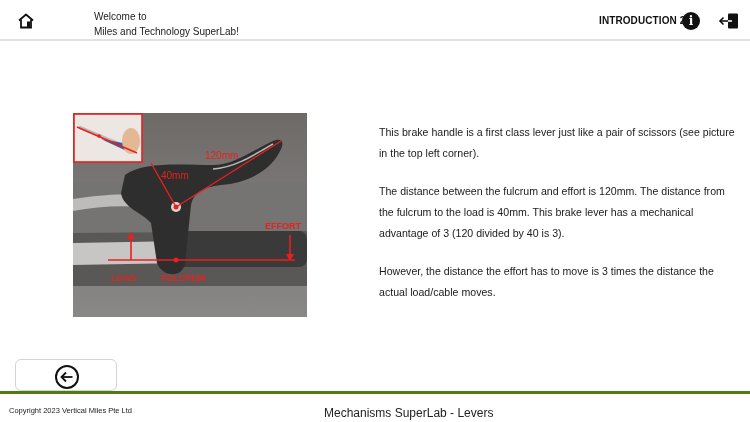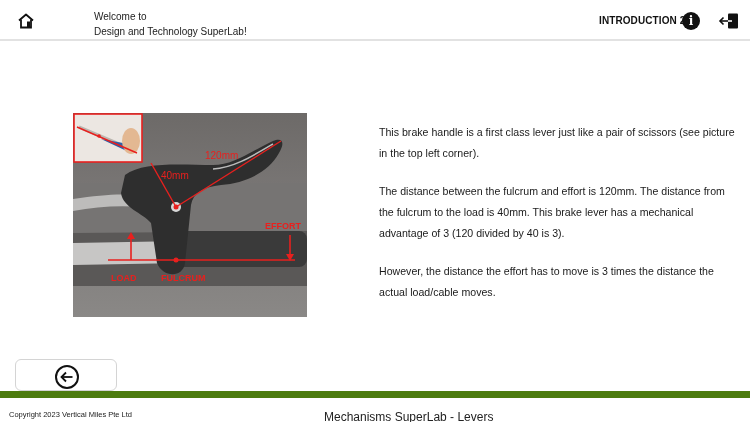--- a/index.html
+++ b/index.html
@@ -33,39 +33,39 @@
     .body-text p { margin: 0 0 17px 0; }
 
     .back-btn {
       position: absolute; left: 15px; top: 359px; width: 102px; height: 32px;
       border: 1px solid #d4d4d4; border-radius: 6px; box-sizing: border-box; background: #fff; cursor: pointer;
     }
     .back-btn svg { position: absolute; left: 38px; top: 4px; }
 
     .footer {
       position: absolute; left: 0; top: 391px; width: 750px; height: 31px;
-      border-top: 7px solid #4d7c0f; box-sizing: border-box;
+      border-top: 3px solid #4d7c0f; box-sizing: border-box;
     }
     .copyright { position: absolute; left: 9px; top: 12px; font-size: 7.5px; color: #222; }
     .footer-title { position: absolute; left: 324px; top: 12px; font-size: 12px; color: #222; }
   </style>
 </head>
 <body>
 
 <div class="header">
   <div class="home-btn">
     <svg width="18" height="18" viewBox="0 0 18 18">
       <path d="M2 8.5 L9 2.5 L16 8.5" fill="none" stroke="#111" stroke-width="1.8" stroke-linejoin="round"></path>
       <path d="M4 7.5 V15.5 H14 V7.5" fill="none" stroke="#111" stroke-width="1.8"></path>
       <rect x="10" y="9.5" width="3" height="6" fill="#111"></rect>
     </svg>
   </div>
   <div class="welcome">
     <div>Welcome to</div>
-    <div>Design and Technology SuperLab!</div>
+    <div>Miles and Technology SuperLab!</div>
   </div>
   <div class="section-label">INTRODUCTION 2/2</div>
   <div class="info-btn">
     <span>i</span>
   </div>
   <div class="exit-btn">
     <svg width="22" height="18" viewBox="0 0 22 18">
       <rect x="10" y="1.5" width="10" height="15" rx="1" fill="#111"></rect>
       <line x1="2" y1="9" x2="13" y2="9" stroke="#111" stroke-width="1.6"></line>
       <path d="M5.5 5.5 L2 9 L5.5 12.5" fill="none" stroke="#111" stroke-width="1.6"></path>

